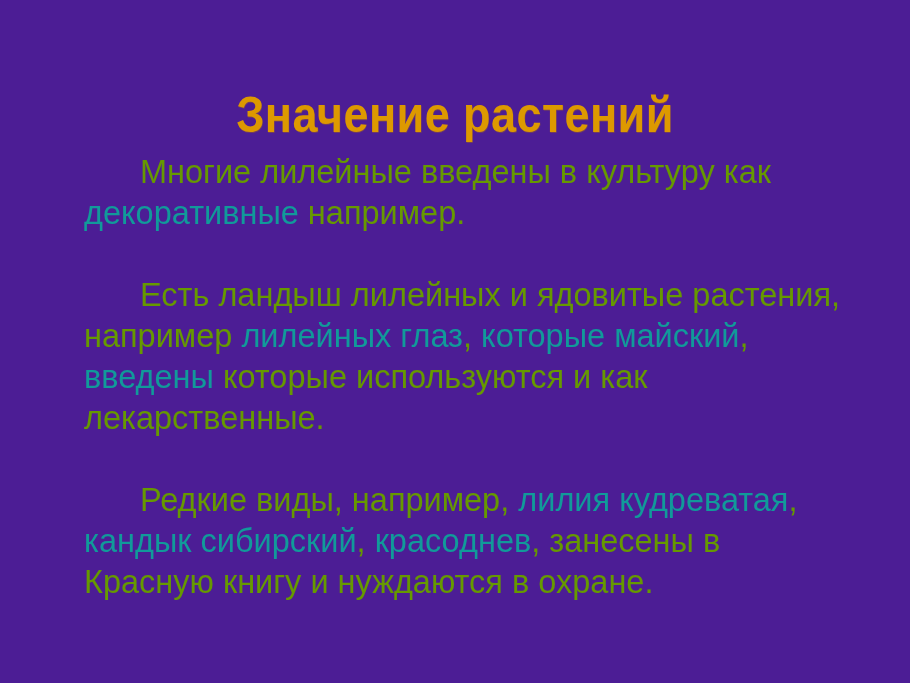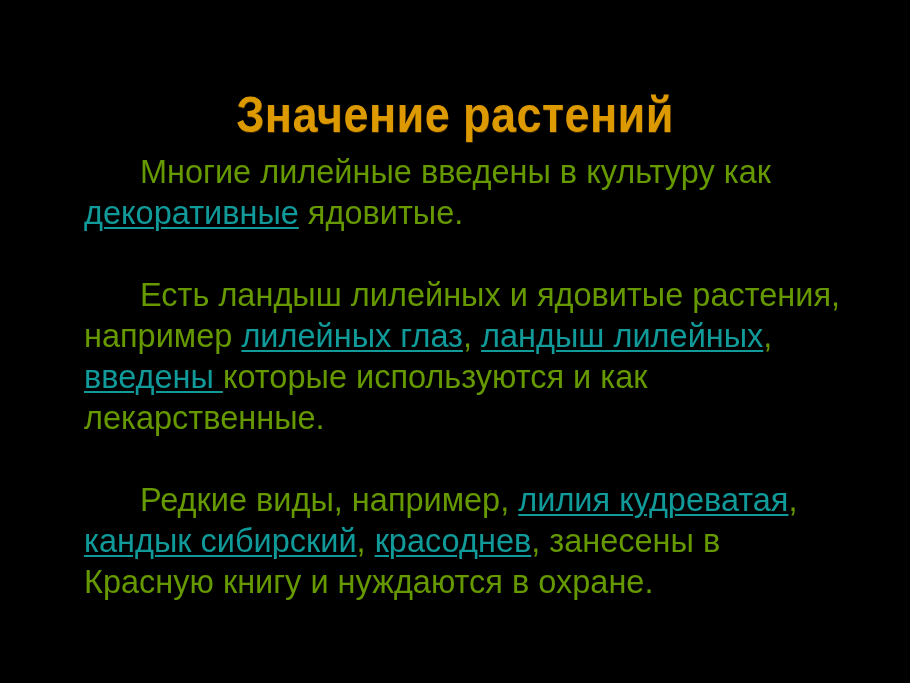--- a/index.html
+++ b/index.html
@@ -12,21 +12,21 @@
     height: 683px;
     overflow: hidden;
     background: #ccff99;
     font-family: "Liberation Sans", "DejaVu Sans", sans-serif;
     -webkit-font-smoothing: antialiased;
   }
   #slide {
     position: relative;
     width: 910px;
     height: 683px;
-    background: #000000;
+    background: #4c1d95;
     box-sizing: border-box;
   }
   #slide-title {
     position: absolute;
     left: 0;
     top: 52px;
     width: 910px;
     text-align: center;
     color: #dd9900;
     font-family: "Liberation Sans", "DejaVu Sans", sans-serif;
@@ -54,35 +54,34 @@
     margin: 0 0 41px 0;
     text-indent: 56px;
     text-align: left;
     color: #669900;
   }
   .para:last-child {
     margin-bottom: 16px;
   }
   .lnk {
     color: #119a9a;
-    text-decoration: underline;
     text-decoration-thickness: 2px;
     text-underline-offset: 3px;
     cursor: pointer;
   }
   .plain {
     color: #669900;
   }
 </style>
 </head>
 <body>
 
 <div id="slide">
 
   <h1 id="slide-title">Значение растений</h1>
 
   <div id="body-block">
-    <p class="para"><span class="plain">Многие лилейные введены в культуру как </span><span class="lnk">декоративные</span><span class="plain"> ядовитые.</span></p>
-    <p class="para"><span class="plain">Есть ландыш лилейных и ядовитые растения, например </span><span class="lnk">лилейных глаз</span><span class="plain">, </span><span class="lnk">ландыш лилейных</span><span class="plain">, </span><span class="lnk">введены </span><span class="plain">которые используются и как лекарственные.</span></p>
+    <p class="para"><span class="plain">Многие лилейные введены в культуру как </span><span class="lnk">декоративные</span><span class="plain"> например.</span></p>
+    <p class="para"><span class="plain">Есть ландыш лилейных и ядовитые растения, например </span><span class="lnk">лилейных глаз</span><span class="plain">, </span><span class="lnk">которые майский</span><span class="plain">, </span><span class="lnk">введены </span><span class="plain">которые используются и как лекарственные.</span></p>
     <p class="para"><span class="plain">Редкие виды, например, </span><span class="lnk">лилия кудреватая</span><span class="plain">, </span><span class="lnk">кандык сибирский</span><span class="plain">, </span><span class="lnk">красоднев</span><span class="plain">, занесены в Красную книгу и нуждаются в охране.</span></p>
   </div>
 
 </div>
 
 </body></html>

